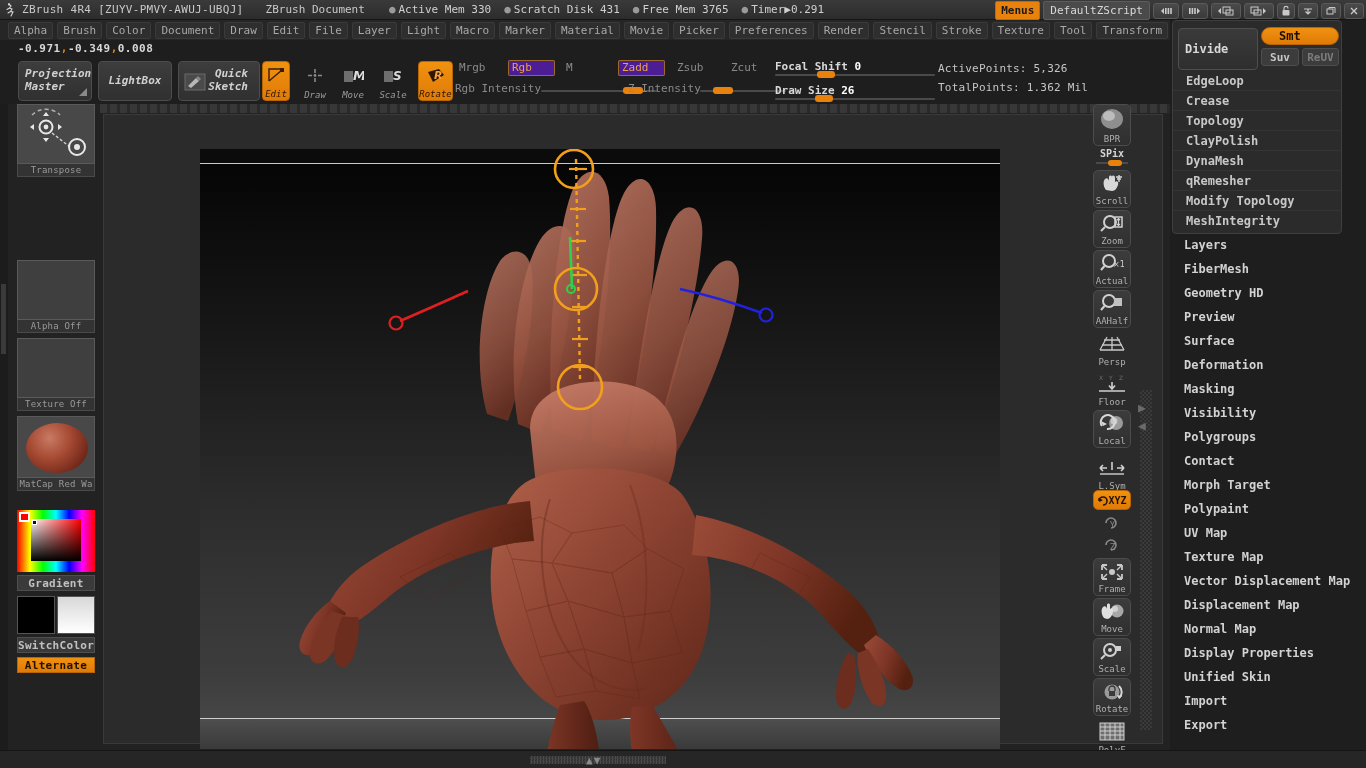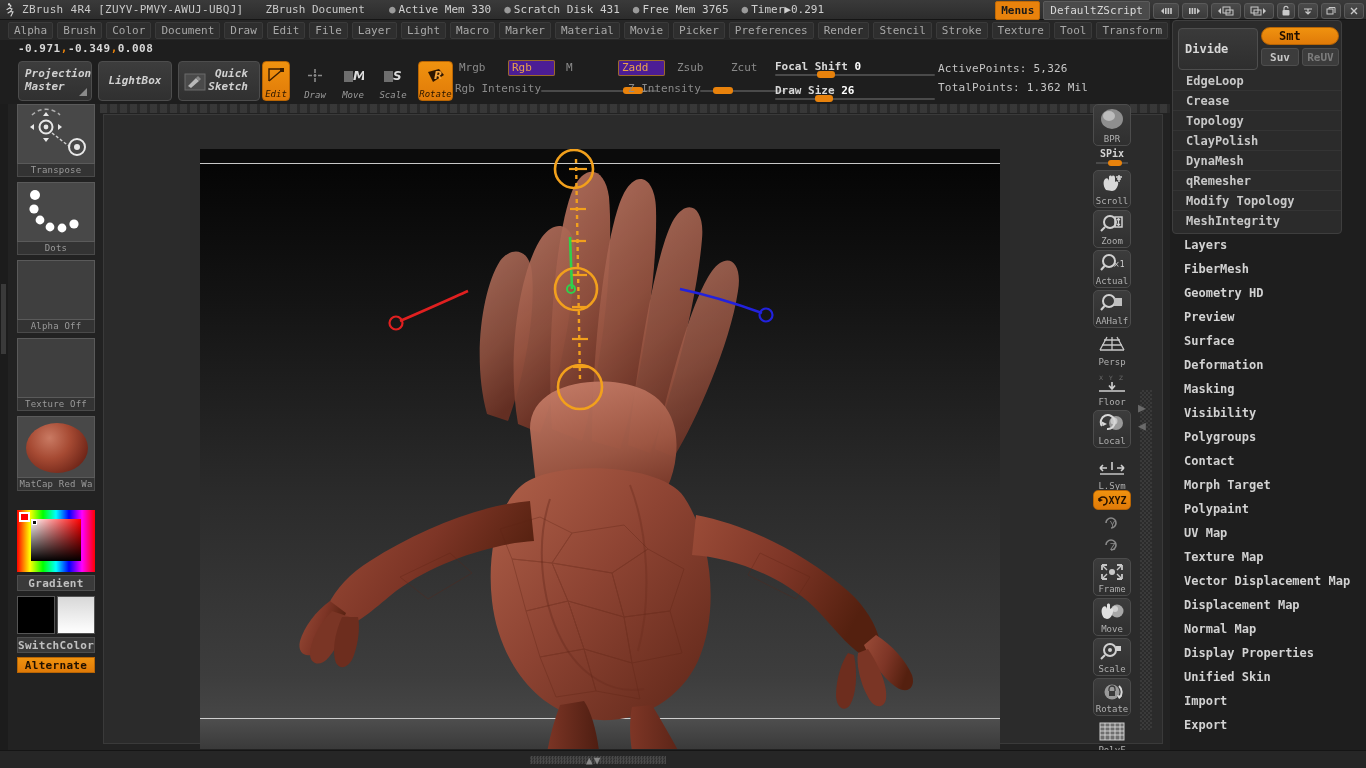--- a/index.html
+++ b/index.html
@@ -513,33 +513,20 @@
           <path d="M12 22 L16 19 L16 25 Z" fill="#e8e8e8"></path>
           <path d="M44 22 L40 19 L40 25 Z" fill="#e8e8e8"></path>
           <path d="M34 28 L52 42" stroke="#d0d0d0" stroke-width="1.4" stroke-dasharray="3 2"></path>
           <circle cx="59" cy="42" r="8" fill="none" stroke="#e8e8e8" stroke-width="2"></circle>
           <circle cx="59" cy="42" r="3" fill="#e8e8e8"></circle>
         </svg>
       </div>
       <div class="shelf-cap">Transpose</div>
     </div>
 
-    <div class="shelf-item" style="top:78px;">
-      <div class="shelf-thumb" style="height:60px;">
-        <svg width="78" height="60" viewBox="0 0 78 60">
-          <circle cx="17" cy="12" r="5" fill="#fff"></circle>
-          <circle cx="16" cy="26" r="4.6" fill="#fff"></circle>
-          <circle cx="22" cy="37" r="4.4" fill="#fff"></circle>
-          <circle cx="32" cy="44" r="4.4" fill="#fff"></circle>
-          <circle cx="44" cy="45" r="4.4" fill="#fff"></circle>
-          <circle cx="56" cy="41" r="4.6" fill="#fff"></circle>
-        </svg>
-      </div>
-      <div class="shelf-cap">Dots</div>
-    </div>
 
     <div class="shelf-item" style="top:156px;">
       <div class="shelf-thumb" style="height:60px;background:#3f3f3f;"></div>
       <div class="shelf-cap">Alpha Off</div>
     </div>
 
     <div class="shelf-item" style="top:234px;">
       <div class="shelf-thumb" style="height:60px;background:#3f3f3f;"></div>
       <div class="shelf-cap">Texture Off</div>
     </div>

